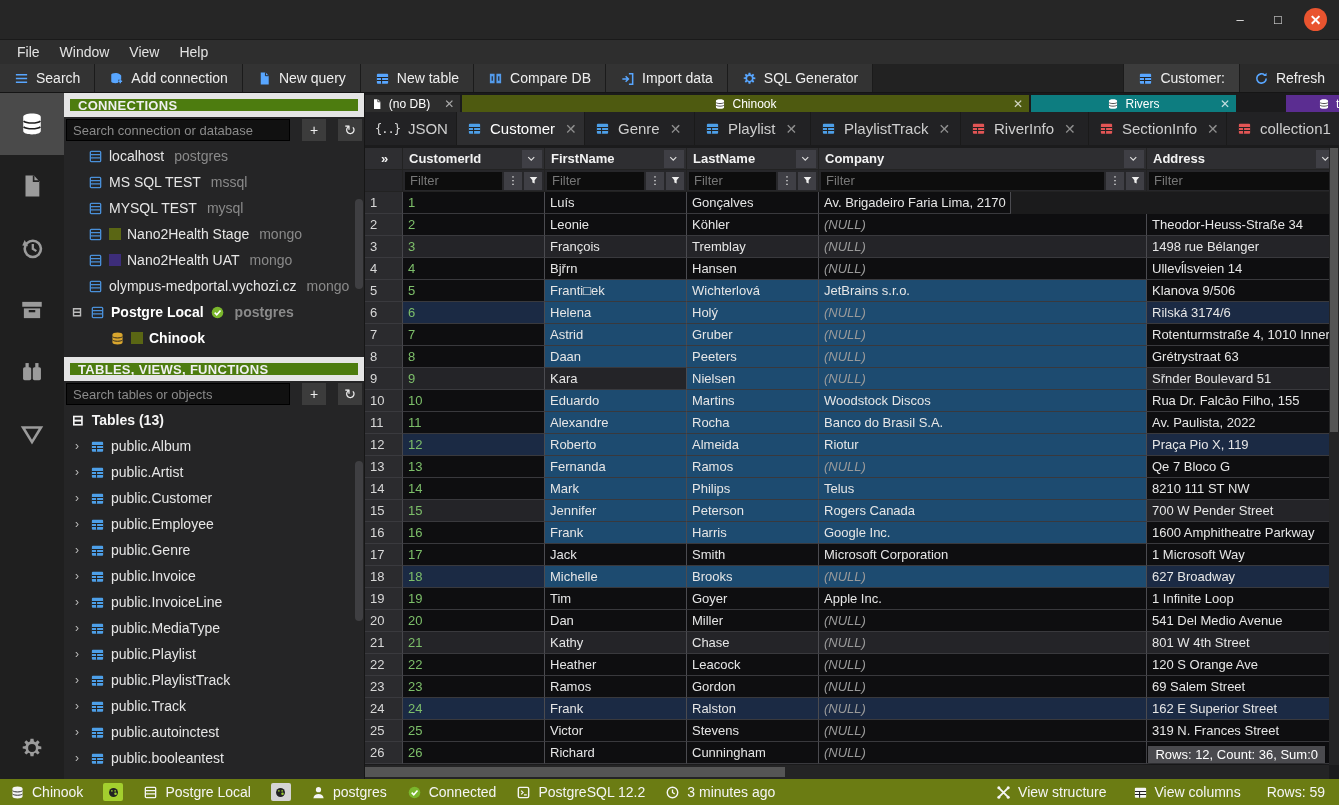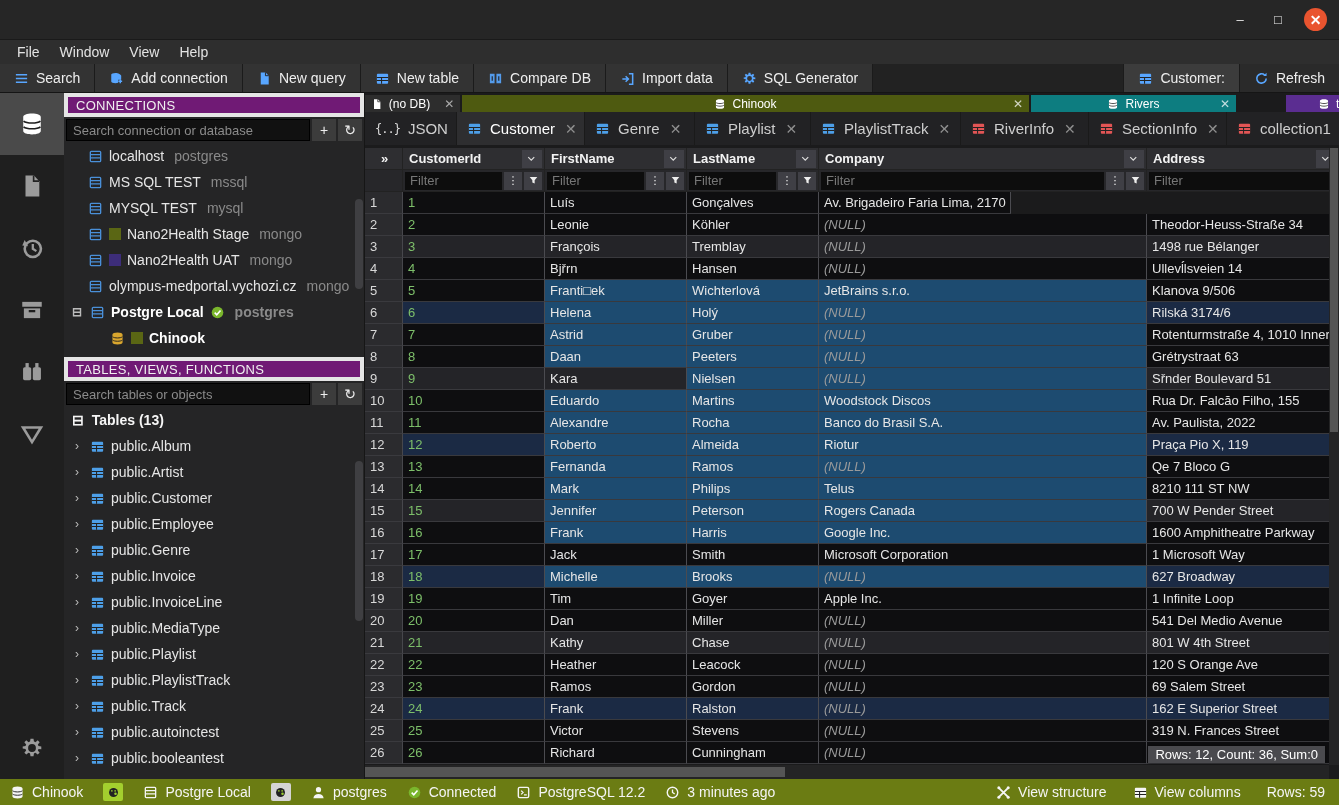--- a/index.html
+++ b/index.html
@@ -31,22 +31,22 @@
   .main { flex:1; display:flex; min-height:0; }
 
   
   .iconbar { width:64px; background:#1f1f1f; flex:none; display:flex; flex-direction:column; align-items:center; padding-top:0; }
   .rail-btn { width:64px; height:62px; display:flex; align-items:center; justify-content:center; color:#9b9b9b; }
   .rail-btn.active { background:#4a4a4a; color:#fff; }
   .rail-spacer { flex:1; }
 
   
   .sidepanel { width:301px; background:#252526; flex:none; display:flex; flex-direction:column; border-right:1px solid #161616; font-size:14px; }
-  .panel-header { height:24px; background:#701a75; border:4px solid #e5e5e5; display:flex; align-items:center; padding:0 8px; font-weight:normal; font-size:13px; color:#f0f0f0; flex:none; letter-spacing:.3px;}
-  .searchrow { display:flex; height:26px; flex:none; padding:2px 2px 2px 2px; gap:2px; }
+  .panel-header { height:24px; background:#4d7c0f; border:6px solid #e5e5e5; display:flex; align-items:center; padding:0 8px; font-weight:bold; font-size:13px; color:#f0f0f0; flex:none; letter-spacing:.3px;}
+  .searchrow { display:flex; height:26px; flex:none; padding:2px 2px 2px 2px; gap:12px; }
   .searchrow input { flex:1; background:#111; border:1px solid #000; color:#bbb; font-size:13px; padding:0 6px; font-family:"Liberation Sans",sans-serif; min-width:0;}
   .searchrow input::placeholder { color:#8b8b8b; }
   .sq-btn { width:24px; background:#3c3c3c; color:#eee; display:flex; align-items:center; justify-content:center; font-size:14px; flex:none; }
   .treelist { position:relative; overflow:hidden; }
   .conn-list { height:214px; flex:none; }
   .tbl-wrap { flex:1; min-height:0; display:flex; flex-direction:column; }
   .tbl-list { flex:1; }
   .tree-item { height:26px; display:flex; align-items:center; gap:6px; padding-left:24px; white-space:nowrap; }
   .tree-item .eng { color:#8a8a8a; margin-left:4px; }
   .tree-item.bold { font-weight:bold; color:#fff; }

